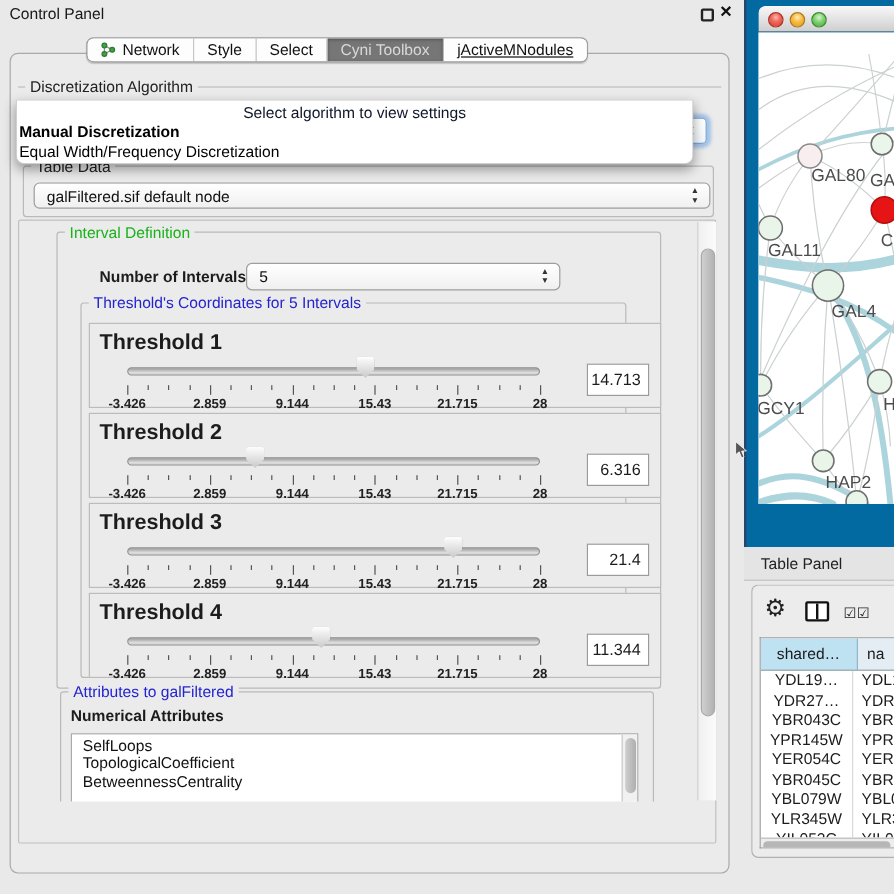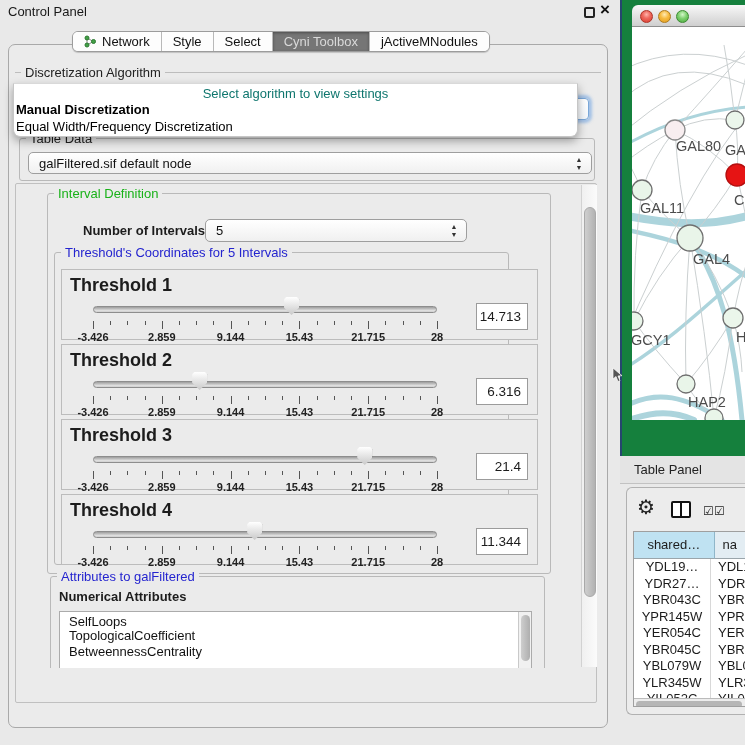--- a/index.html
+++ b/index.html
@@ -8,36 +8,36 @@
   .bold{font-weight:bold;}
 
   
   .cp{position:absolute;left:0;top:0;width:620px;height:745px;background:#e9e9e9;}
   .cp-title-text{position:absolute;left:8px;top:4px;font-size:13px;color:#181818;}
   .float-box{position:absolute;left:584px;top:7px;width:11px;height:11px;border:2px solid #222;border-radius:2px;background:transparent;}
   .close-x{position:absolute;left:600px;top:0px;font-size:17px;font-weight:900;color:#111;}
 
   .tabbar{position:absolute;display:flex;height:21px;border:1px solid #9c9c9c;border-radius:6px;overflow:hidden;background:#fdfdfd;box-shadow:0 1px 1px rgba(0,0,0,.18);z-index:40;}
   .tabbar .tab{display:flex;align-items:center;gap:5px;padding:0 11px;line-height:20px;font-size:13px;color:#111;background:#fdfdfd;border-right:1px solid #b9b9b9;white-space:nowrap;}
-  .tabbar .tab:last-child{border-right:none;}
+  .tabbar .tab:last-child{border-right:none;text-decoration:underline;}
   .tabbar .tab.sel{background:#767676;color:#d9d9d9;box-shadow:inset 0 1px 3px rgba(0,0,0,.35);}
   .top-tabs{left:72px;top:31px;}
   .bottom-tabs{left:123px;top:704px;}
   .bottom-tabs .tab{font-weight:bold;padding:0 9px;}
 
   .content{position:absolute;left:8px;top:44px;width:600px;height:684px;background:#ebebeb;border:1px solid #a9a9a9;border-radius:7px;}
 
   .disc-line{position:absolute;left:6px;top:27px;width:586px;height:1px;background:#bdbdbd;}
   .disc-label{position:absolute;left:12px;top:20px;background:#ebebeb;padding:0 4px;font-size:13px;color:#222;z-index:2;}
 
   .algo-combo{position:absolute;left:12px;top:53px;width:568px;height:22px;background:linear-gradient(#fff,#f3f7fb);border:1px solid #7aa7d8;border-radius:4px;box-shadow:0 0 3px 3px rgba(105,160,225,.55);z-index:3;}
   .spin{position:absolute;right:7px;top:3px;width:10px;text-align:center;color:#333;font-size:7px;line-height:8px;}
 
   .popup{position:absolute;left:4px;top:38px;width:565px;height:54px;background:#fff;border:1px solid #c6c6c6;border-top:1px solid #d9d9d9;border-radius:1px 1px 7px 7px;box-shadow:0 4px 10px rgba(0,0,0,.35);z-index:10;}
-  .popup-hint{text-align:center;color:#0f766e;font-size:13px;height:17px;padding-top:2px;}
+  .popup-hint{text-align:center;color:#0f172a;font-size:13px;height:17px;padding-top:2px;}
   .popup-item{font-size:13px;color:#000;height:17px;line-height:17px;padding-left:2px;}
 
   .group{position:absolute;border:1px solid #b9b9b9;border-radius:3px;}
   .glabel{position:absolute;top:-8px;left:6px;background:#ebebeb;padding:0 4px;font-size:13px;line-height:15px;white-space:nowrap;}
   .glabel.green{color:#19b219;}
   .glabel.blue{color:#2424cf;}
   .glabel.dark{color:#222;}
 
   .td-group{left:10px;top:93px;width:576px;height:43px;}
   .combo{position:absolute;background:linear-gradient(#ffffff,#f0f0f0);border:1px solid #9e9e9e;border-radius:5px;font-size:13px;color:#111;}
@@ -46,21 +46,21 @@
 
   .inner{position:absolute;left:6px;top:138px;width:582px;height:520px;border:1px solid #c0c0c0;border-radius:2px;background:#ebebeb;}
   .viewport{position:absolute;left:0;top:0;width:582px;height:484px;overflow:hidden;}
   .apply-strip{position:absolute;left:0;top:484px;width:580px;height:34px;border-top:1px solid #c6c6c6;background:#e8e8e8;border-radius:0 0 4px 4px;}
   .apply{position:absolute;left:222px;top:5px;width:64px;height:23px;background:linear-gradient(#fefefe,#e8e8e8);border:1px solid #9f9f9f;border-radius:5px;font-size:13px;color:#111;}
 
   .ivl-group{left:31px;top:9px;width:504px;height:381px;}
   .ni-label{position:absolute;left:35px;top:29px;font-weight:bold;font-size:13px;}
   .ni-combo{left:157px;top:25px;width:262px;height:23px;}
 
-  .thr-group{left:6px;top:58px;width:455px;height:313px;}
+  .thr-group{left:19px;top:58px;width:455px;height:313px;}
   .thr-rows{position:absolute;left:6px;top:16px;width:477px;}
   .thr-box{position:relative;width:477px;height:71px;margin-bottom:4px;border:1px solid #bcbcbc;background:#ebebeb;}
   .thr-label{position:absolute;left:8px;top:5px;font-size:18px;font-weight:bold;}
   .slider{position:absolute;left:31px;top:0;width:344px;height:71px;}
   .track{position:absolute;left:0;top:36px;width:344px;height:7px;border:1px solid #8d8d8d;border-radius:4px;background:linear-gradient(#9d9d9d,#dedede 70%,#d0d0d0);}
   .thumb{position:absolute;top:27px;width:15px;height:18px;margin-left:-7.5px;background:linear-gradient(#ffffff,#c9c9c9);clip-path:polygon(14% 0,86% 0,100% 12%,100% 60%,50% 100%,0 60%,0 12%);filter:drop-shadow(0 0 1px #777);}
   .ticks{position:absolute;left:0;top:51px;width:344px;height:9px;}
   .tick{position:absolute;top:0;width:1px;height:4px;background:#555;}
   .tick.major{height:8px;}
   .ticklabels{position:absolute;left:0;top:61px;width:344px;height:12px;}
@@ -71,21 +71,21 @@
   .attr-sub{position:absolute;left:8px;top:12px;font-size:13px;font-weight:bold;}
   .attr-list{position:absolute;left:8px;top:34px;width:473px;height:70px;background:#fff;border:1px solid #ababab;overflow:hidden;}
   .attr-item{height:16px;line-height:16px;font-size:13px;padding-left:9px;color:#111;}
   .attr-list .lsb{position:absolute;right:0;top:0;width:13px;height:100%;background:#f1f1f1;border-left:1px solid #c9c9c9;}
   .attr-list .lsb .lthumb{position:absolute;left:1.5px;top:3px;width:9px;height:46px;border-radius:5px;background:linear-gradient(90deg,#cecece,#aeaeae);}
 
   .vscroll{position:absolute;left:565px;top:1px;width:16px;height:482px;background:linear-gradient(90deg,#f0f0f0,#fbfbfb);border-left:1px solid #d2d2d2;}
   .vthumb{position:absolute;left:1.5px;top:22px;width:12px;height:390px;border-radius:6px;background:linear-gradient(90deg,#cfcfcf,#b2b2b2);border:1px solid #a9a9a9;}
 
   
-  .net-win{position:absolute;left:620px;top:0;width:125px;height:456px;background:#15803d;border-left:2px solid #26466f;}
+  .net-win{position:absolute;left:620px;top:0;width:125px;height:456px;background:#0369a1;border-left:2px solid #26466f;}
   .nw-title{position:absolute;left:10px;top:5px;width:113px;height:22px;background:linear-gradient(#f8f8f8,#cfcfcf);border-bottom:1px solid #8e8e8e;border-radius:6px 0 0 0;}
   .light{position:absolute;top:5px;width:13px;height:13px;border-radius:50%;}
   .light.red{left:8px;background:radial-gradient(circle at 50% 32%,#ffb4ab,#ee6a5f 40%,#d93a2b 100%);border:1px solid #ad3327;}
   .light.yellow{left:26px;background:radial-gradient(circle at 50% 32%,#ffeab2,#f6ba3f 45%,#e09c1f 100%);border:1px solid #ad7b1e;}
   .light.green{left:44px;background:radial-gradient(circle at 50% 32%,#d3f6c9,#7ed06f 45%,#47a83a 100%);border:1px solid #3c8a33;}
   .nw-canvas{position:absolute;left:10px;top:27px;width:115px;height:393px;background:#fff;}
 
   
   .tp{position:absolute;left:620px;top:456px;width:125px;height:289px;background:#e9e9e9;}
   .tp-header{position:absolute;left:0;top:0;width:125px;height:28px;background:#e4e4e4;border-bottom:1px solid #c2c2c2;}

